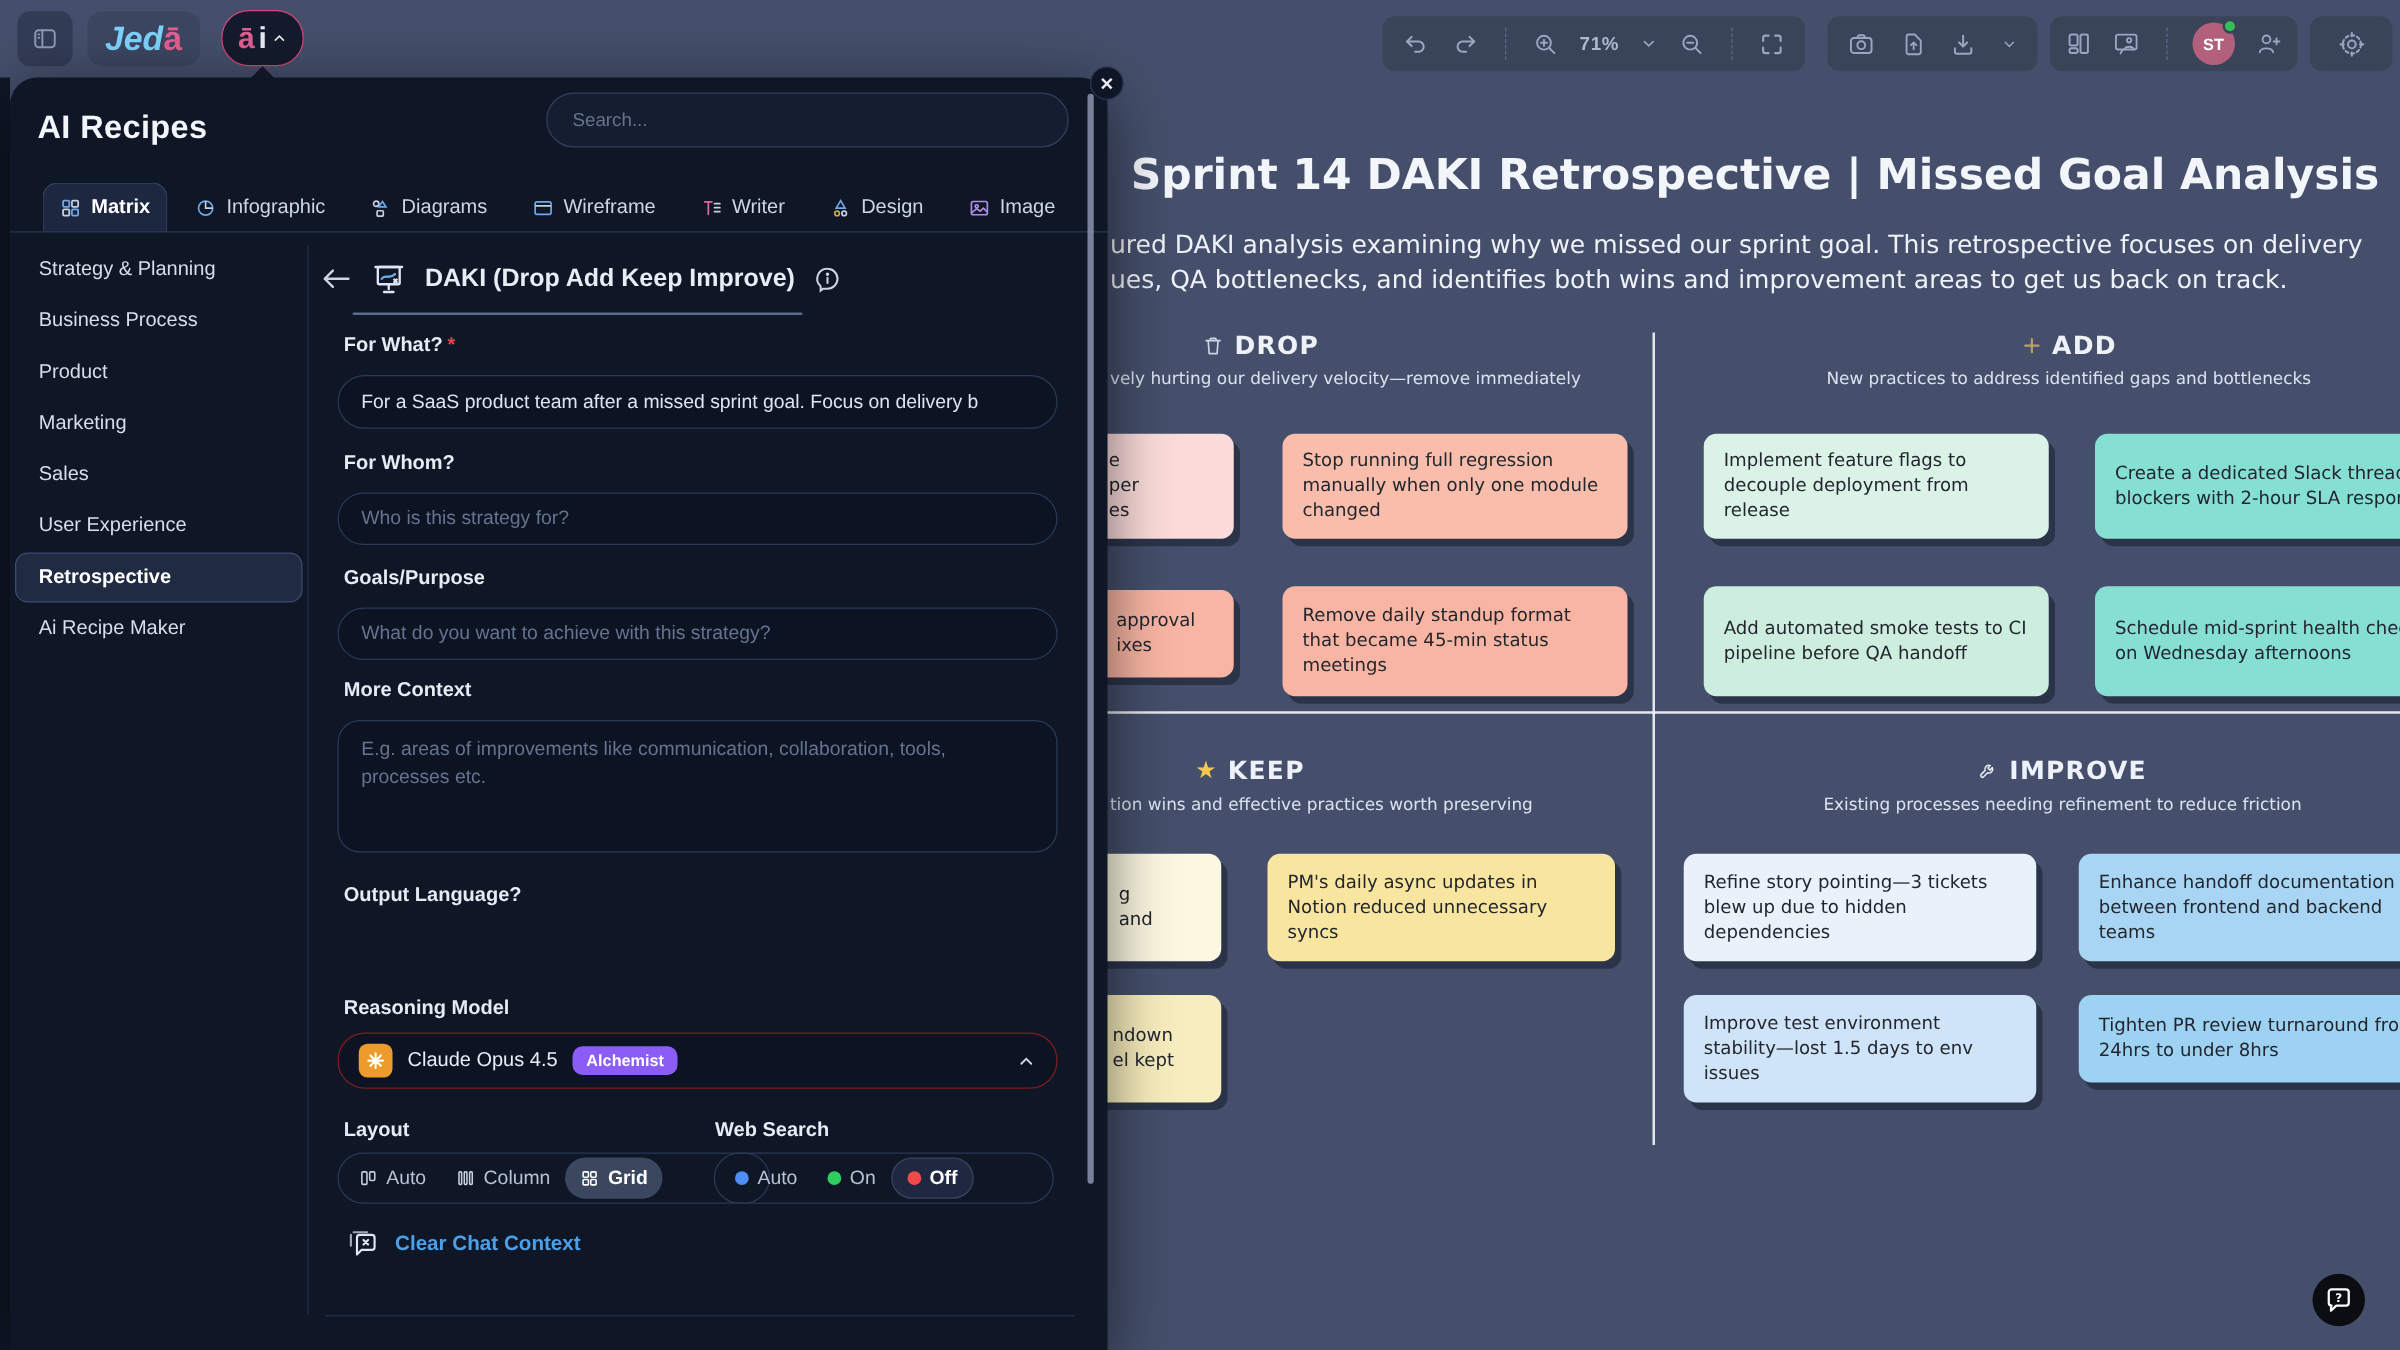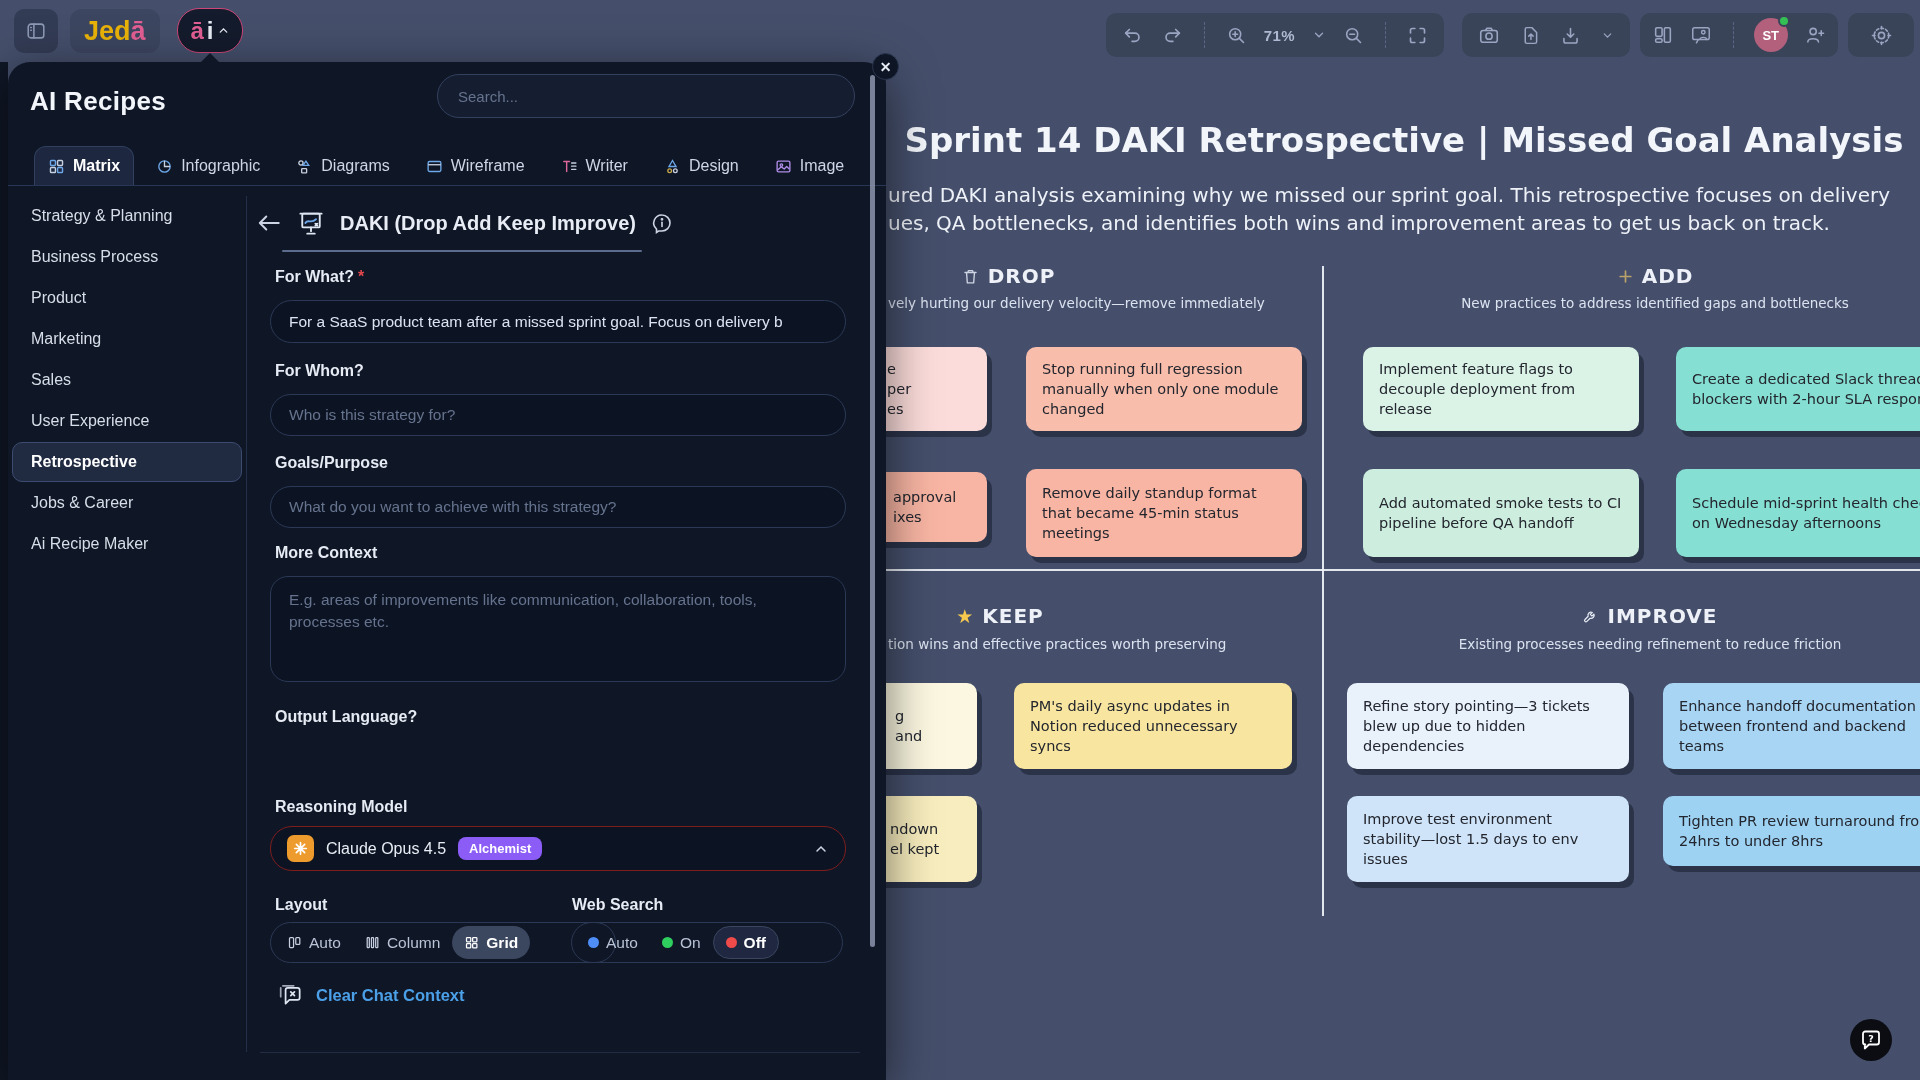--- a/index.html
+++ b/index.html
@@ -10,21 +10,21 @@
   .tb-group { position:absolute; top:13px; height:44px; background:#3a4459; border-radius:10px;
               display:flex; align-items:center; color:#9aa5c2; }
   .tb-btn { display:flex; align-items:center; justify-content:center; cursor:pointer; }
   .tb-sep { border-left:1px dashed #5b6687; height:26px; margin:0 4px; }
   .zoom-pct { font-size:15px; font-weight:bold; color:#aeb8d0; letter-spacing:.5px; }
   .chev { display:inline-flex; }
   .toggle-btn { position:absolute; left:14px; top:9px; width:44px; height:44px; border-radius:10px;
                 background:#333c55; display:flex; align-items:center; justify-content:center; color:#8e99b5; }
   .logo-chip { position:absolute; left:70px; top:9px; height:44px; padding:0 14px; border-radius:12px;
                background:#3c4660; display:flex; align-items:center; font-size:27px; font-weight:bold; }
-  .logo-jed { color:#eab308; } .logo-a { color:#e25f93; }
+  .logo-jed { color:#7dd3fc;font-style:italic; } .logo-a { color:#e25f93; }
   .ai-btn { position:absolute; left:177px; top:8px; width:66px; height:45px; border-radius:22px;
             background:#141b2c; border:1.5px solid #cf4679; display:flex; align-items:center;
             justify-content:center; gap:3px; font-size:24px; font-weight:bold; }
   .ai-a { color:#e25f93; } .ai-i { color:#e8ecf4; }
   .avatar { position:relative; width:34px; height:34px; border-radius:50%; background:#b2607c;
             color:#fff; font-size:13px; font-weight:bold; display:flex; align-items:center; justify-content:center; }
   .avatar .dot { position:absolute; right:-2px; top:-3px; width:12px; height:12px; border-radius:50%;
                  background:#35c056; border:2px solid #3a4459; }
 
   
@@ -380,21 +380,20 @@
   <div class="p-abs tabs-underline"></div>
 
   <div class="p-abs cats">
     <div class="cat">Strategy &amp; Planning</div>
     <div class="cat">Business Process</div>
     <div class="cat">Product</div>
     <div class="cat">Marketing</div>
     <div class="cat">Sales</div>
     <div class="cat">User Experience</div>
     <div class="cat sel">Retrospective</div>
-    <div class="cat">Jobs &amp; Career</div>
     <div class="cat">Ai Recipe Maker</div>
   </div>
   <div class="p-abs v-rule"></div>
 
   <div class="p-abs hdr-row">
     <span style="color:#cdd5e4">
         <svg viewBox="0 0 24 24" width="26" height="26" fill="none" stroke="currentColor" stroke-width="1.8" stroke-linecap="round" stroke-linejoin="round">
           <path d="M21 12 H3.5 M9.5 6 L3.5 12 l6 6"></path>
         </svg>
       </span>

